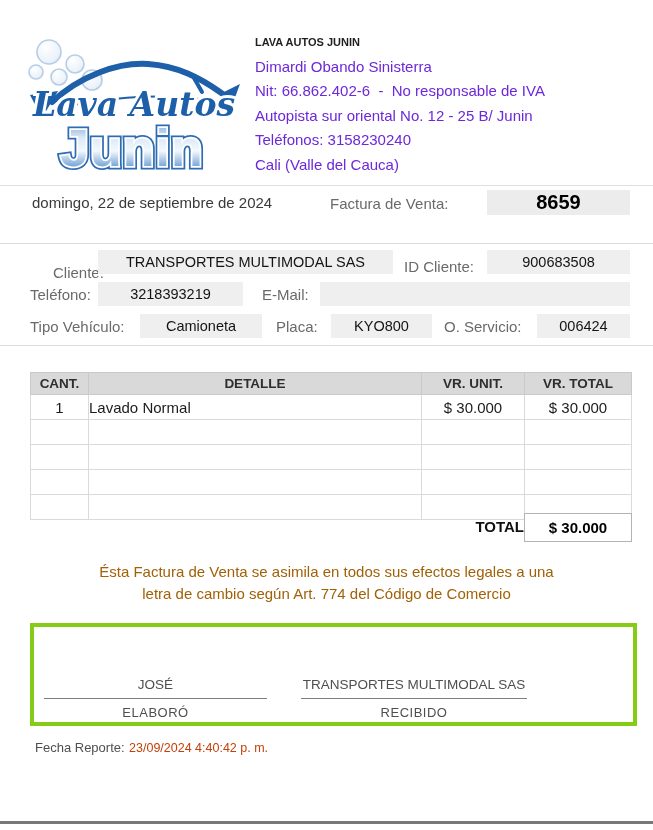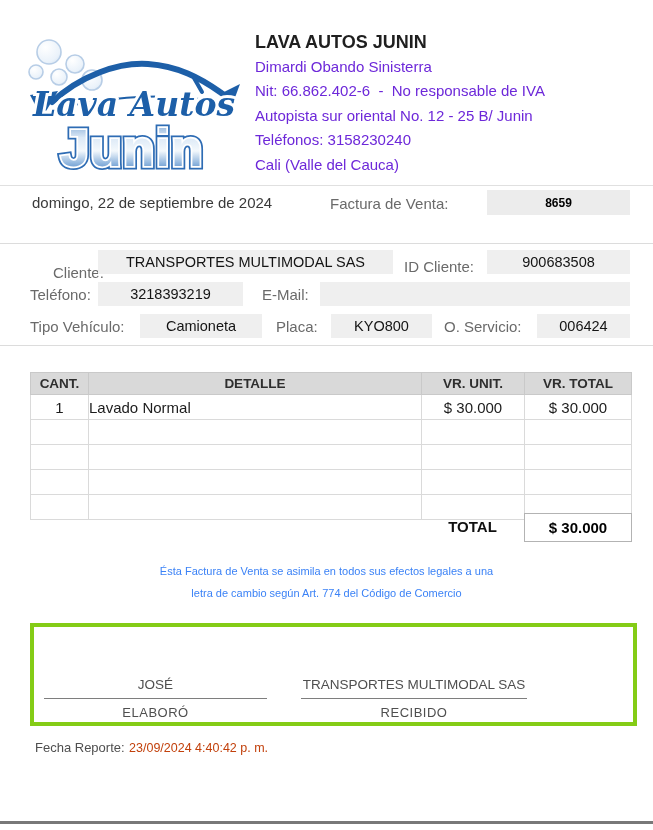--- a/index.html
+++ b/index.html
@@ -2,49 +2,49 @@
 <html><head>
 <meta charset="utf-8">
 <style>
   html,body { margin:0; padding:0; background:#ffffff; }
   .sheet { position:relative; width:653px; height:830px; background:#ffffff;
            font-family:"Liberation Sans", sans-serif; overflow:hidden; }
   .abs { position:absolute; }
 
   
   .hline { font-size:15px; color:#6d28d9; line-height:24.5px; white-space:pre; }
-  .hname { font-weight:bold; color:#1f1f1f; font-size:18px; }
+  .hname { font-weight:bold; color:#1f1f1f; font-size:11px; }
 
   .rule { position:absolute; left:0; right:0; height:1px; background:#e0e0e0; }
 
   
   .date-text { font-size:15px; color:#3a3a3a; }
   .label { font-size:15px; color:#6a6a6a; white-space:nowrap; }
   .numbox { background:#ececec; display:flex; align-items:center; justify-content:center;
-            font-weight:bold; font-size:12px; color:#000; }
+            font-weight:bold; font-size:20px; color:#000; }
 
   
   .vbox { background:#efefef; display:flex; align-items:center; justify-content:center;
           font-size:14.5px; color:#141414; height:24px; white-space:nowrap; }
 
   
   table.items { border-collapse:collapse; table-layout:fixed; width:601px;
                 border:1px solid #b3b3b3; border-top:1px solid #9f9f9f; }
   table.items thead th { background:#d9d9d9; height:21px; font-size:13.5px; font-weight:bold;
                          color:#2e2e2e; border:1px solid #c9c9c9; padding:0;margin-top:41px; }
   table.items tbody td { height:24px; border:1px solid #dadada; font-size:15px; color:#1c1c1c; padding:0; }
   td.c-cant { text-align:center; }
   td.c-det  { padding-left:9px; }
   td.c-unit, td.c-tot { text-align:center; }
 
-  .total-label { font-weight:bold; font-size:15px; color:#101010; text-align:center; }
+  .total-label { font-weight:bold; font-size:15px; color:#101010; text-align:right; }
   .total-box { border:1px solid #b3b3b3; background:#fff; display:flex; align-items:center;
                justify-content:center; font-weight:bold; font-size:15px; color:#000; }
 
-  .legal { width:100%; text-align:center; font-size:11px; color:#3b82f6; line-height:21.5px; }
+  .legal { width:100%; text-align:center; font-size:15px; color:#a16207; line-height:21.5px; }
 
   .sigbox { border:4px solid #84cc16; }
   .sig-col { position:absolute; top:50px; }
   .sig-name { font-size:13.5px; color:#4f4f4f; text-align:center; padding-bottom:6px;
               border-bottom:1px solid #7e7e7e; white-space:nowrap; }
   .sig-label { font-size:13px; color:#4f4f4f; text-align:center; padding-top:6px; letter-spacing:.5px; }
 
   .foot-label { font-size:13px; color:#4f4f4f; }
   .foot-value { font-size:12.5px; color:#c2410c; }
 

